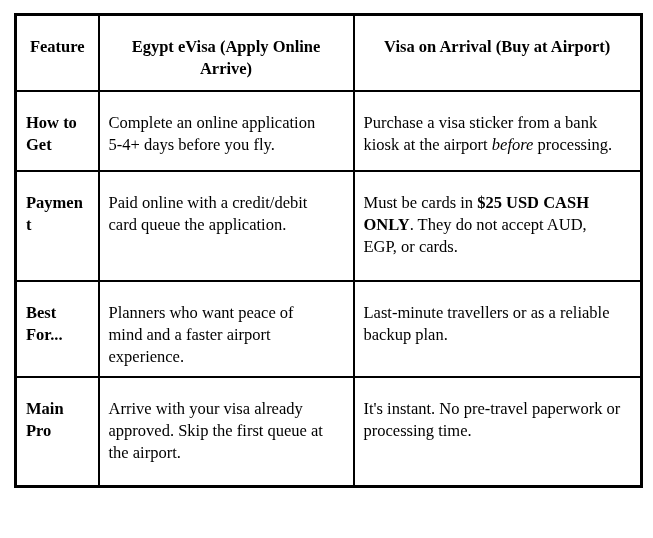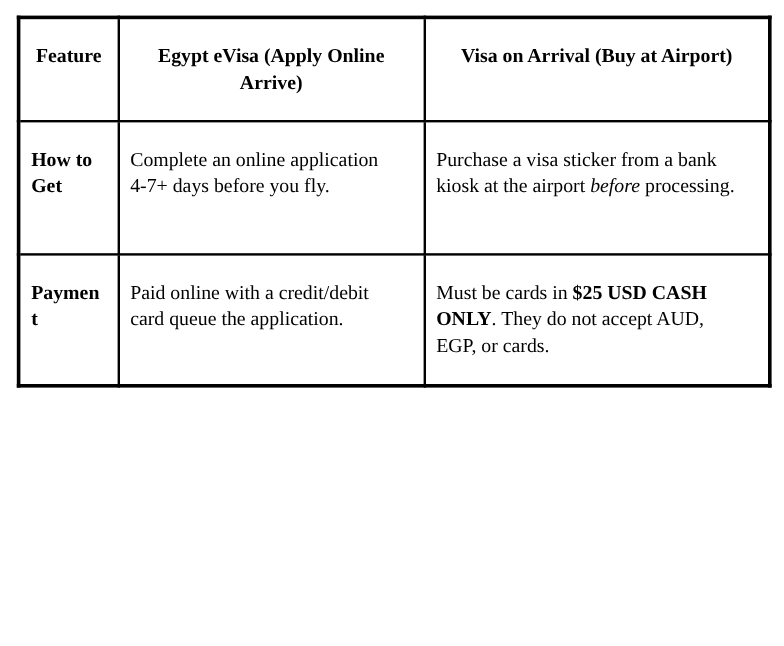--- a/index.html
+++ b/index.html
@@ -34,22 +34,22 @@
     text-align: left;
     background: #ffffff;
     overflow: hidden;
   }
   .cmp thead th {
     font-weight: bold;
     text-align: center;
     padding-left: 6px;
     padding-right: 6px;
   }
-  .cmp thead tr { height: 86px; }
-  .cmp tbody tr:nth-child(1) { height: 111px; }
+  .cmp thead tr { height: 76px; }
+  .cmp tbody tr:nth-child(1) { height: 80px; }
   .cmp tbody tr:nth-child(2) { height: 110px; }
   .cmp tbody tr:nth-child(3) { height: 90px; }
   .cmp tbody tr:nth-child(4) { height: 110px; }
   .feature-label {
     font-weight: bold;
     max-width: 58px;
     overflow-wrap: break-word;
     word-wrap: break-word;
   }
   td.evisa-cell .cell-text { max-width: 221px; }
@@ -73,32 +73,54 @@
         <th>Egypt eVisa (Apply Online Arrive)</th>
         <th>Visa on Arrival (Buy at Airport)</th>
       </tr>
     </thead>
     <tbody>
         <tr>
           <th>
             <div class="feature-label">How to Get</div>
           </th>
           <td class="evisa-cell">
-            <div class="cell-text"><span>Complete an online application 4-7+ days before you fly.</span></div>
+            <div class="cell-text"><span>Complete an online application 5-4+ days before you fly.</span></div>
           </td>
           <td class="voa-cell">
             <div class="cell-text"><span>Purchase a visa sticker from a bank kiosk at the airport </span><span class="seg-i">before</span><span> processing.</span></div>
           </td>
         </tr>
         <tr>
           <th>
             <div class="feature-label">Payment</div>
           </th>
           <td class="evisa-cell">
             <div class="cell-text"><span>Paid online with a credit/debit card queue the application.</span></div>
           </td>
           <td class="voa-cell">
             <div class="cell-text"><span>Must be cards in </span><span class="seg-b">$25 USD CASH ONLY</span><span>. They do not accept AUD, EGP, or cards.</span></div>
           </td>
         </tr>
+        <tr>
+          <th>
+            <div class="feature-label">Best For...</div>
+          </th>
+          <td class="evisa-cell">
+            <div class="cell-text"><span>Planners who want peace of mind and a faster airport experience.</span></div>
+          </td>
+          <td class="voa-cell">
+            <div class="cell-text"><span>Last-minute travellers or as a reliable backup plan.</span></div>
+          </td>
+        </tr>
+        <tr>
+          <th>
+            <div class="feature-label">Main Pro</div>
+          </th>
+          <td class="evisa-cell">
+            <div class="cell-text"><span>Arrive with your visa already approved. Skip the first queue at the airport.</span></div>
+          </td>
+          <td class="voa-cell">
+            <div class="cell-text"><span>It's instant. No pre-travel paperwork or processing time.</span></div>
+          </td>
+        </tr>
       </tbody>
   </table>
 </div>
 
 </body></html>

